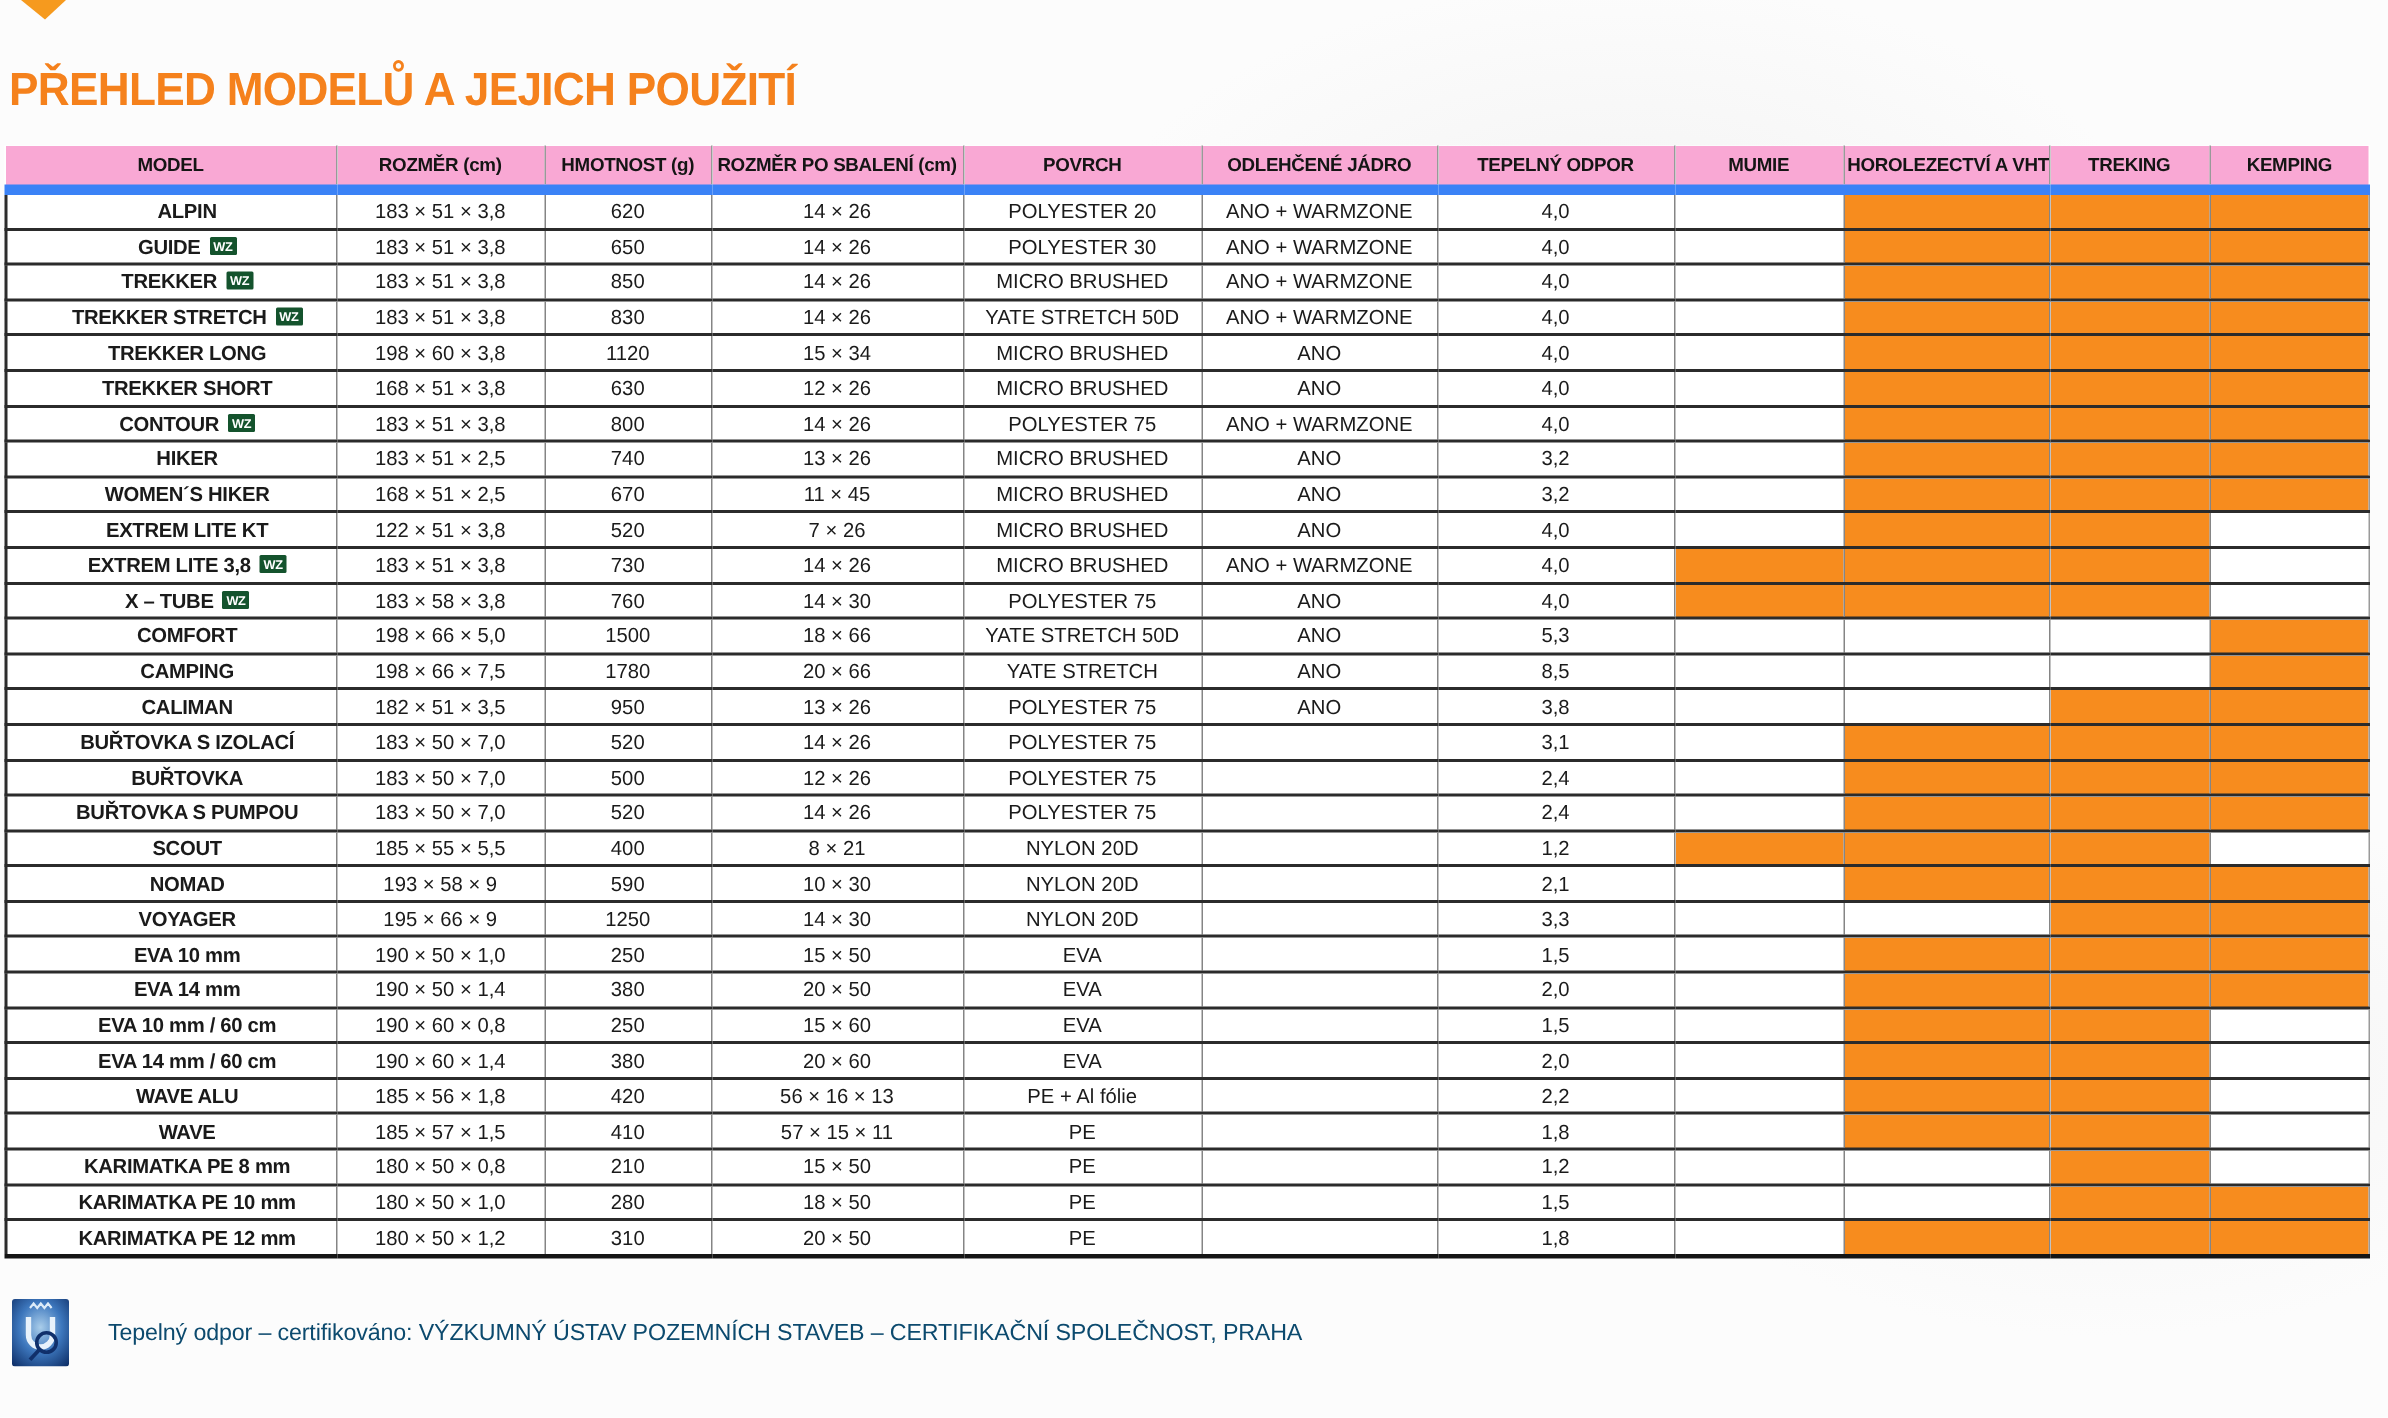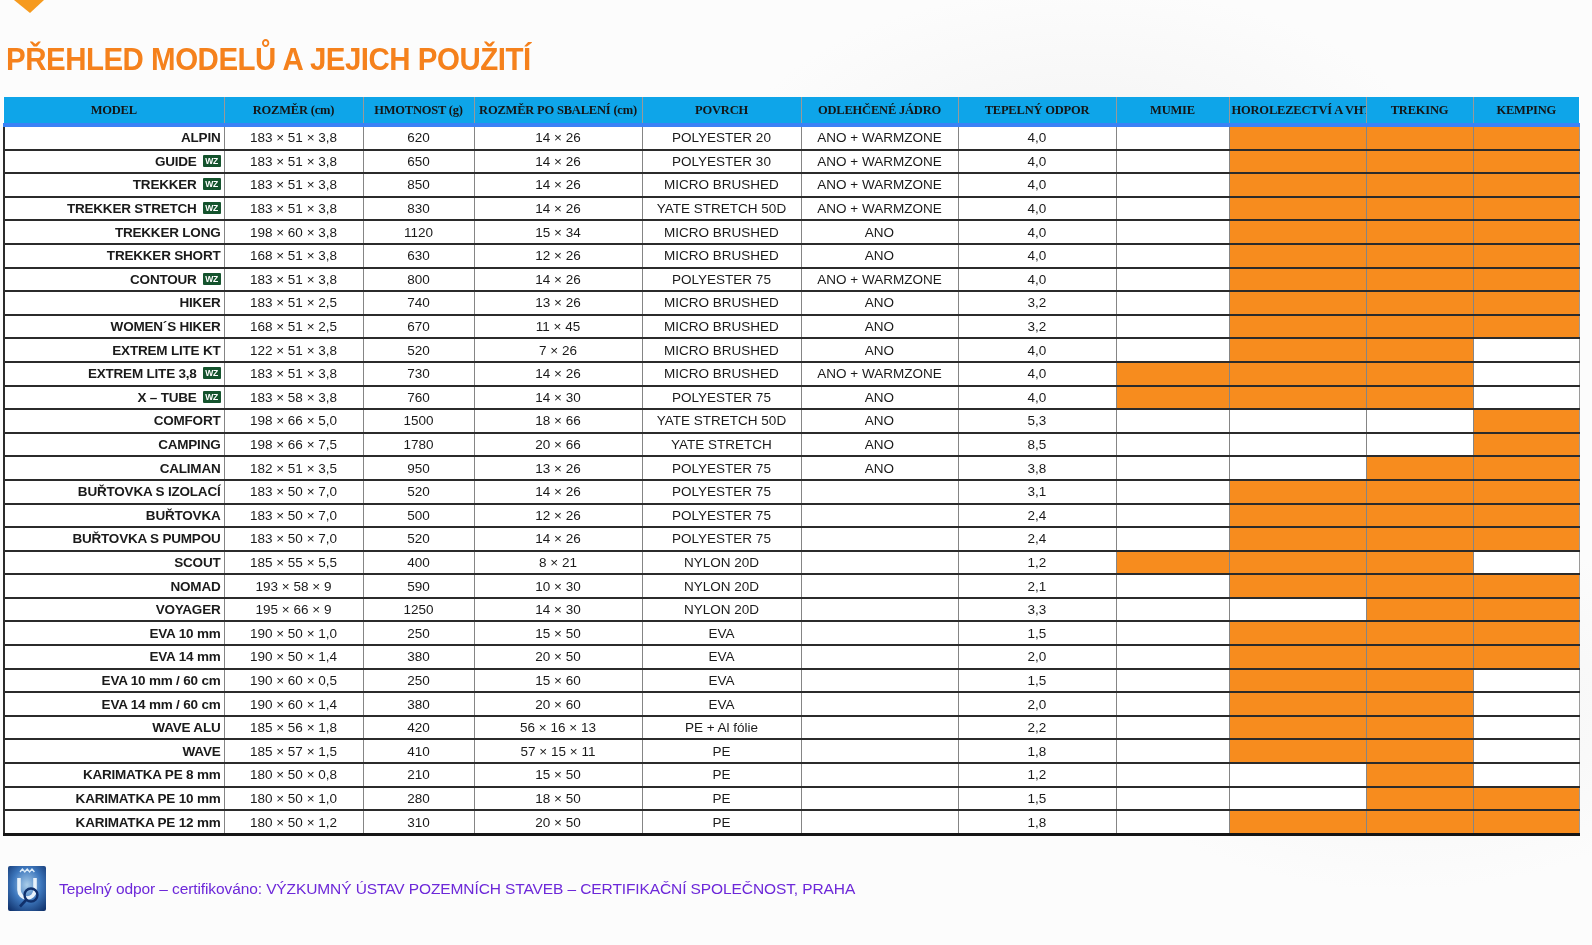--- a/index.html
+++ b/index.html
@@ -24,52 +24,52 @@
     letter-spacing:-0.5px; white-space:nowrap;
     transform:scaleX(0.95); transform-origin:left center;
   }
   table.spec {
     position:absolute; left:3px; top:97px; width:1575px;
     border-collapse:collapse; table-layout:fixed; background:#fff;
   }
   table.spec th {
     font-size:12.5px; font-weight:bold; color:#151515;
     height:26px; padding:0 2px; white-space:nowrap; overflow:hidden;
-    letter-spacing:-0.2px; text-align:center; background:#0ea5e9;
-    border-bottom:4px solid #3b82f6;
-    border-left:1px solid #999; border-right:1px solid #999;font-family:Liberation Serif, serif;
+    letter-spacing:-0.2px; text-align:center; background:#f9a8d4;
+    border-bottom:7px solid #3b82f6;
+    border-left:1px solid #999; border-right:1px solid #999;
   }
   table.spec th:first-child { border-left:none; }
   table.spec th:last-child  { border-right:none; }
   table.spec td {
     font-size:13.5px; height:21.6px; padding:0 3px;
     text-align:center; white-space:nowrap; overflow:hidden;
     background:#fff; color:#1a1a1a;
     border:1px solid #858585;
     border-top:2px solid #2b2b2b; border-bottom:2px solid #2b2b2b;
   }
   table.spec td.model {
-    text-align:right; font-weight:bold; padding-left:24px; letter-spacing:-0.2px;
+    text-align:center; font-weight:bold; padding-left:24px; letter-spacing:-0.2px;
   }
   table.spec td:first-child { border-left:2px solid #2b2b2b; }
   table.spec td:last-child  { border-right:1px solid #9a9a9a; }
   table.spec tr:last-child td { border-bottom:3px solid #151515; }
   table.spec td.on { background:#f78c1e; }
   .wz {
     display:inline-block; background:#14532d; color:#fff;
     font-size:8.5px; font-weight:bold; line-height:1;
     padding:2px 2.5px 1.5px 2.5px; margin-left:6px;
     vertical-align:2px; border-radius:1px;
   }
   .footer {
     position:absolute; left:8px; top:866px;
     display:flex; align-items:center; gap:13px;
   }
   .cert-logo { width:38px; height:45px; display:block; }
-  .footer-text { font-size:15.5px; color:#6d28d9; letter-spacing:-0.1px; white-space:nowrap; }
+  .footer-text { font-size:15.5px; color:#0c4a6e; letter-spacing:-0.1px; white-space:nowrap;margin-left:13px; }
 </style>
 </head>
 <body>
 
 <div class="corner-triangle"></div>
 
 <h1 class="page-title">PŘEHLED MODELŮ A JEJICH POUŽITÍ</h1>
 
 <table class="spec">
   <colgroup>
@@ -395,21 +395,21 @@
         <td>EVA</td>
         <td></td>
         <td>2,0</td>
         <td></td>
         <td class="on"></td>
         <td class="on"></td>
         <td class="on"></td>
       </tr>
       <tr>
         <td class="model"><span>EVA 10 mm / 60 cm</span></td>
-        <td>190 × 60 × 0,5</td>
+        <td>190 × 60 × 0,8</td>
         <td>250</td>
         <td>15 × 60</td>
         <td>EVA</td>
         <td></td>
         <td>1,5</td>
         <td></td>
         <td class="on"></td>
         <td class="on"></td>
         <td></td>
       </tr>

